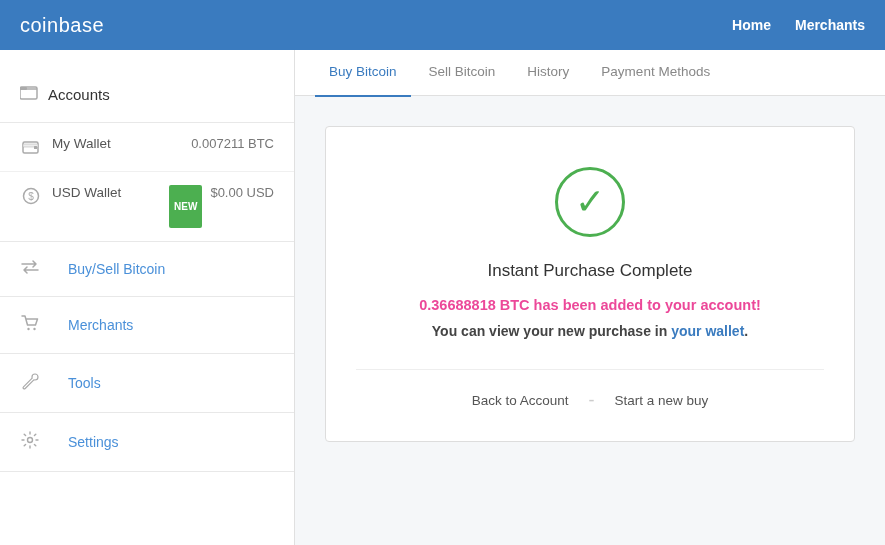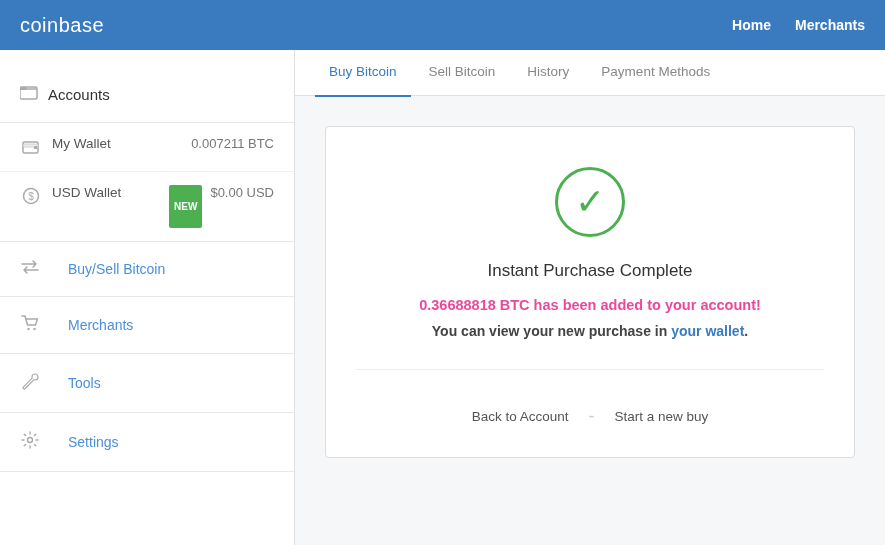--- a/index.html
+++ b/index.html
@@ -198,21 +198,21 @@
     .success-view a {
       color: #3a7bbf;
       text-decoration: none;
     }
     .success-actions {
       display: flex;
       justify-content: center;
       align-items: center;
       gap: 20px;
       border-top: 1px solid #eee;
-      padding-top: 36px;
+      padding-top: 20px;
       margin-top: 10px;
     }
     .success-action-btn {
       font-size: 13.5px;
       color: #555;
       cursor: pointer;
       background: none;
       border: none;
       font-weight: 400;
     }

